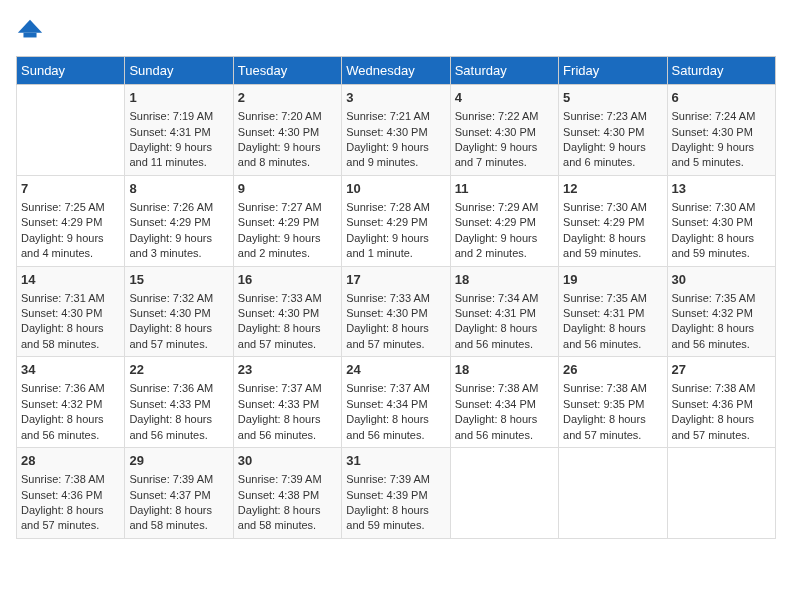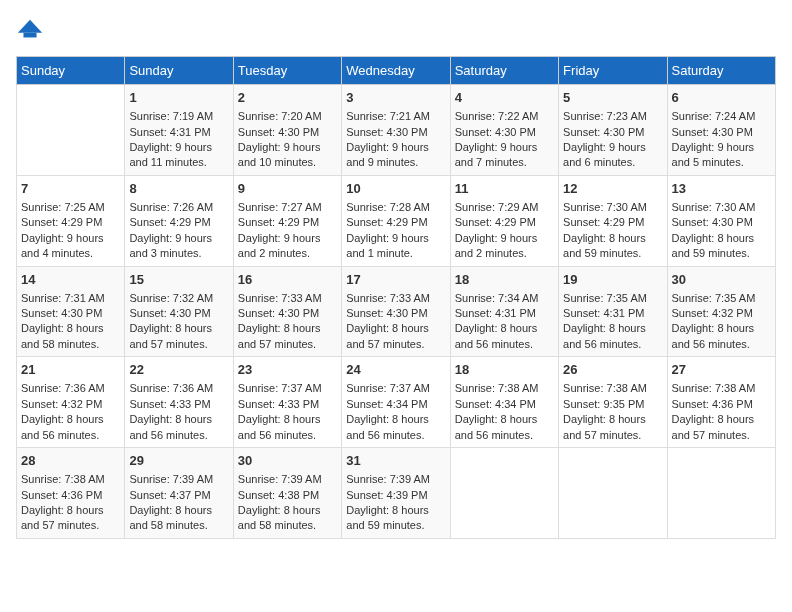--- a/index.html
+++ b/index.html
@@ -129,21 +129,21 @@
         <td>
           <span class="day-number">1</span>
           <div>Sunrise: 7:19 AM</div>
           <div>Sunset: 4:31 PM</div>
           <div>Daylight: 9 hours and 11 minutes.</div>
         </td>
         <td>
           <span class="day-number">2</span>
           <div>Sunrise: 7:20 AM</div>
           <div>Sunset: 4:30 PM</div>
-          <div>Daylight: 9 hours and 10 minutes.</div>
+          <div>Daylight: 9 hours and 8 minutes.</div>
         </td>
         <td>
           <span class="day-number">3</span>
           <div>Sunrise: 7:21 AM</div>
           <div>Sunset: 4:30 PM</div>
           <div>Daylight: 9 hours and 9 minutes.</div>
         </td>
         <td>
           <span class="day-number">4</span>
           <div>Sunrise: 7:22 AM</div>
@@ -246,21 +246,21 @@
         </td>
         <td>
           <span class="day-number">30</span>
           <div>Sunrise: 7:35 AM</div>
           <div>Sunset: 4:32 PM</div>
           <div>Daylight: 8 hours and 56 minutes.</div>
         </td>
       </tr>
       <tr>
         <td>
-          <span class="day-number">21</span>
+          <span class="day-number">34</span>
           <div>Sunrise: 7:36 AM</div>
           <div>Sunset: 4:32 PM</div>
           <div>Daylight: 8 hours and 56 minutes.</div>
         </td>
         <td>
           <span class="day-number">22</span>
           <div>Sunrise: 7:36 AM</div>
           <div>Sunset: 4:33 PM</div>
           <div>Daylight: 8 hours and 56 minutes.</div>
         </td>

